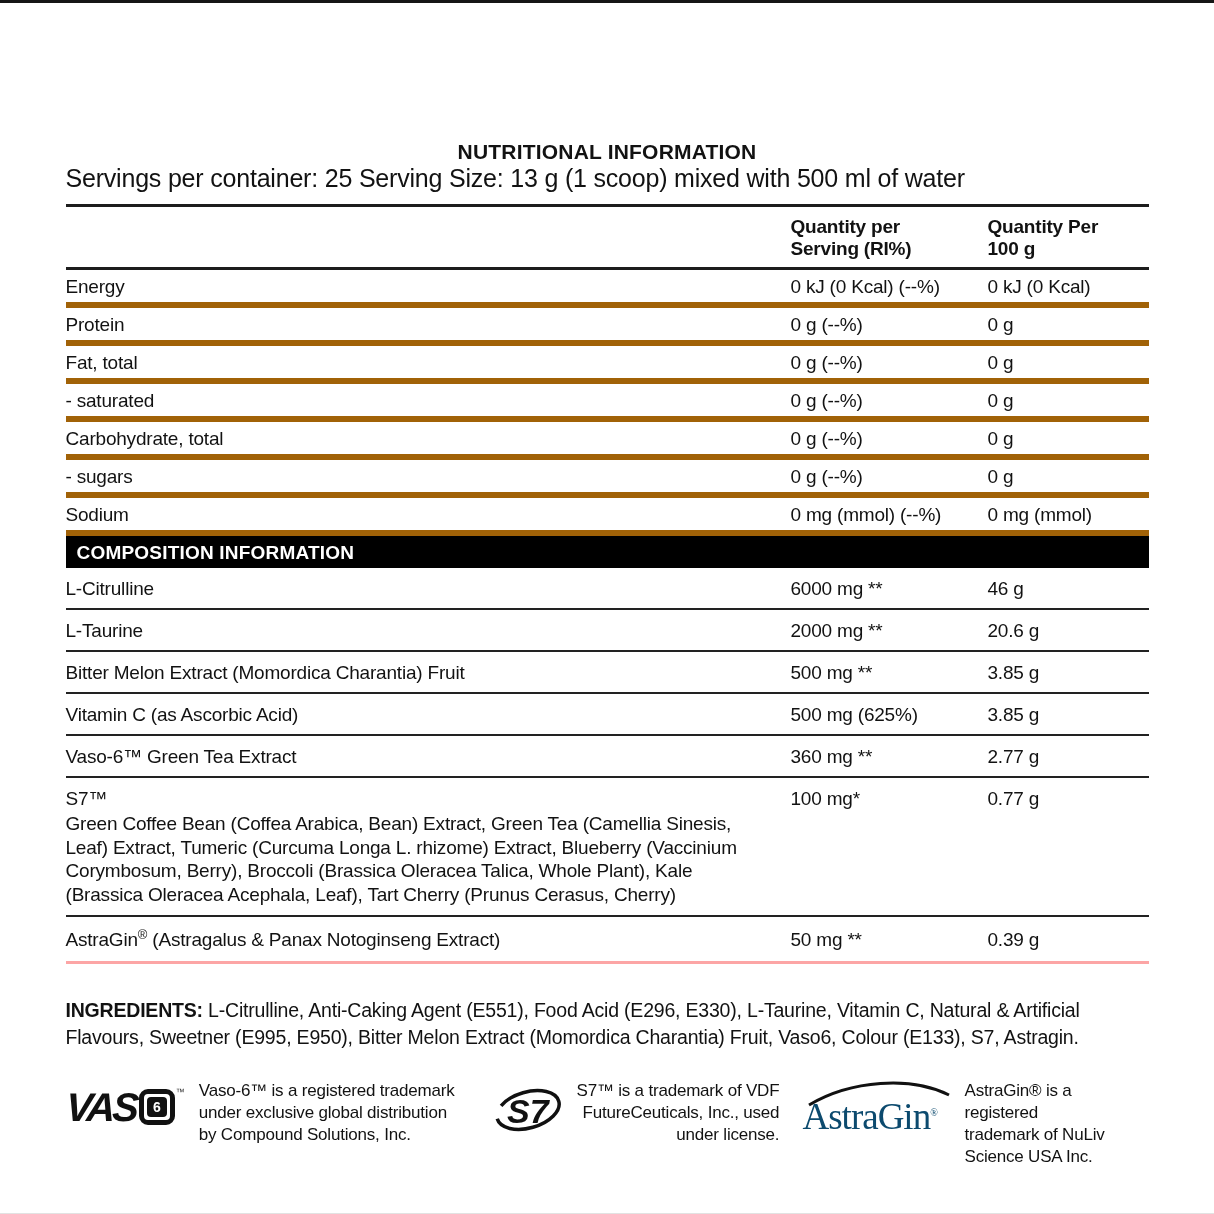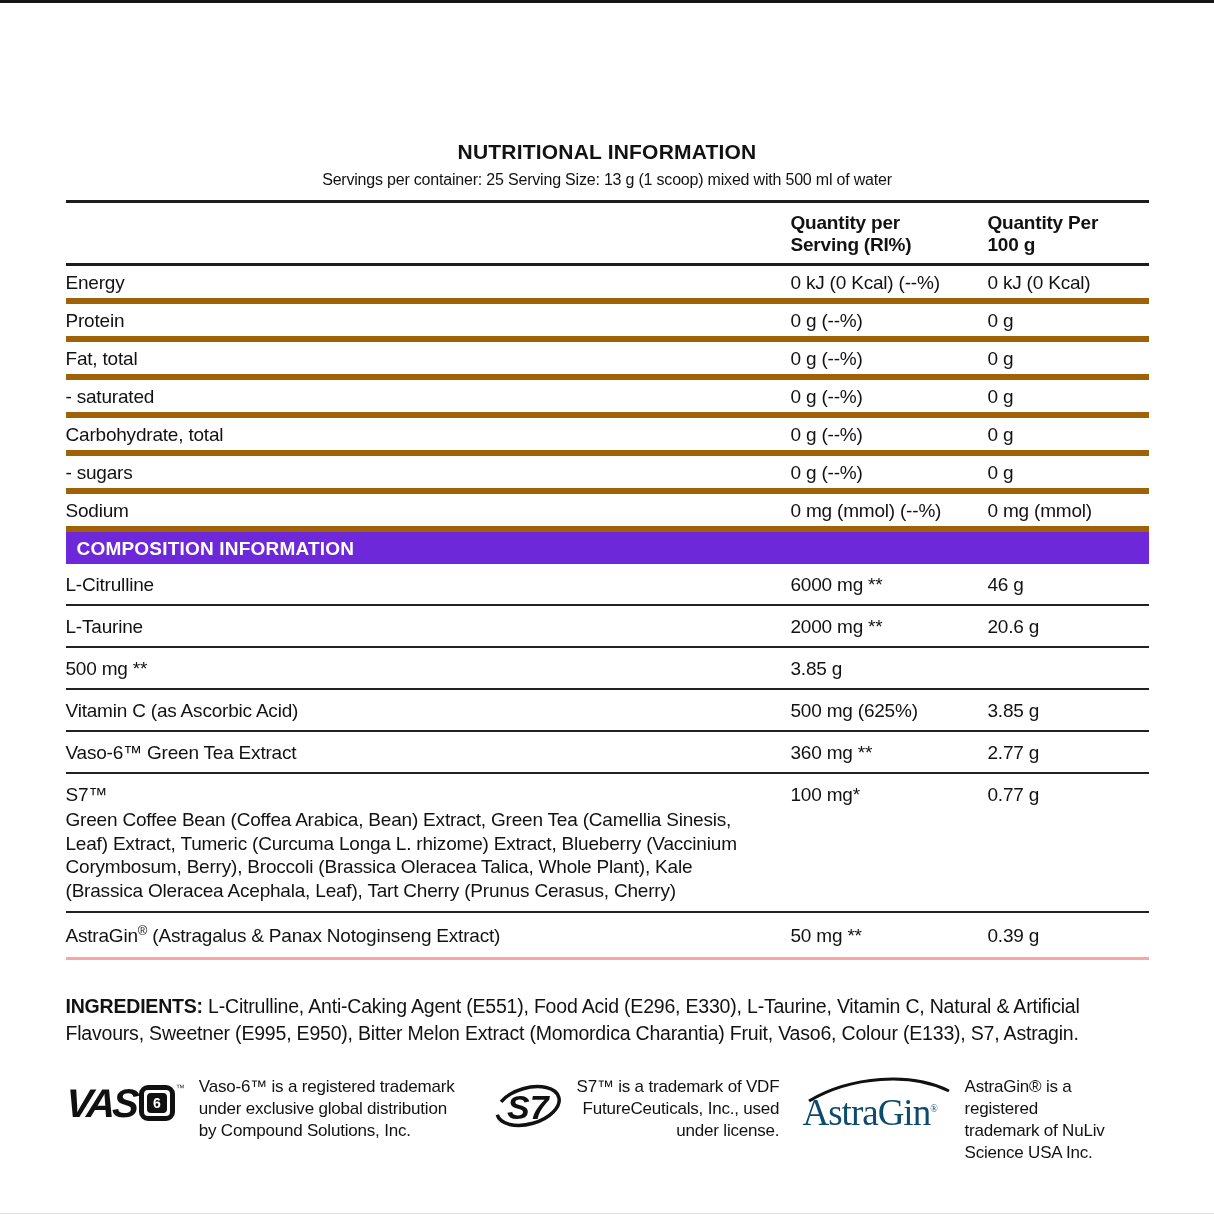--- a/index.html
+++ b/index.html
@@ -8,33 +8,33 @@
     width:1214px; height:1214px; position:relative; overflow:hidden;
     font-family:"Liberation Sans", sans-serif; color:#121212;
     -webkit-font-smoothing:antialiased;
   }
   .top-hairline { position:absolute; top:0; left:0; width:100%; height:3px; background:#161616; }
   .bottom-hairline { position:absolute; bottom:0; left:0; width:100%; height:1px; background:#e2e2e2; }
 
   .label-wrap { width:1083px; margin:0 auto; padding-top:140px; }
 
   .title { text-align:center; font-weight:bold; font-size:21px; letter-spacing:0.2px; }
-  .subtitle { text-align:center; font-size:16px; margin-top:7px; letter-spacing:-0.2px; }
+  .subtitle { text-align:left; font-size:25px; letter-spacing:-0.2px; }
 
   .table { margin-top:11px; border-top:3px solid #1d1d1d; }
   .grid-row { display:grid; grid-template-columns:1fr 197px 161px; align-items:start; }
 
   .header-row { padding:9px 0 7px; border-bottom:3px solid #1d1d1d; }
   .col-hdr { font-weight:bold; font-size:19px; line-height:22px; letter-spacing:-0.2px; }
 
   .n-row { padding:6px 0 5px; border-bottom:6px solid #a16207; font-size:19px; line-height:21px; letter-spacing:-0.2px; }
   .n-row:last-of-type { border-bottom:none; }
 
   .section-bar {
-    background:#6d28d9; color:#ffffff; font-weight:bold; font-size:19px;
+    background:#000000; color:#ffffff; font-weight:bold; font-size:19px;
     line-height:21px; padding:6px 11px 5px; letter-spacing:0.2px;
   }
 
   .c-row { padding:10px 0 9px; border-bottom:2px solid #222; font-size:19px; line-height:21px; letter-spacing:-0.2px; }
   .c-row.last { border-bottom:3px solid #fca5a5; padding:12px 0 11px; }
 
   .cell-name { padding-right:10px; }
   .s7-desc { margin-top:3px; }
   .s7-desc div { white-space:nowrap; font-size:19px; line-height:23.5px; }
 
@@ -144,20 +144,21 @@
       <div class="cell-name">L-Citrulline</div>
       <div>6000 mg **</div>
       <div>46 g</div>
     </div>
     <div class="grid-row c-row">
       <div class="cell-name">L-Taurine</div>
       <div>2000 mg **</div>
       <div>20.6 g</div>
     </div>
     <div class="grid-row c-row">
+      <div class="cell-name">Bitter Melon Extract (Momordica Charantia) Fruit</div>
       <div>500 mg **</div>
       <div>3.85 g</div>
     </div>
     <div class="grid-row c-row">
       <div class="cell-name">Vitamin C (as Ascorbic Acid)</div>
       <div>500 mg (625%)</div>
       <div>3.85 g</div>
     </div>
     <div class="grid-row c-row">
       <div class="cell-name">Vaso-6™ Green Tea Extract</div>

